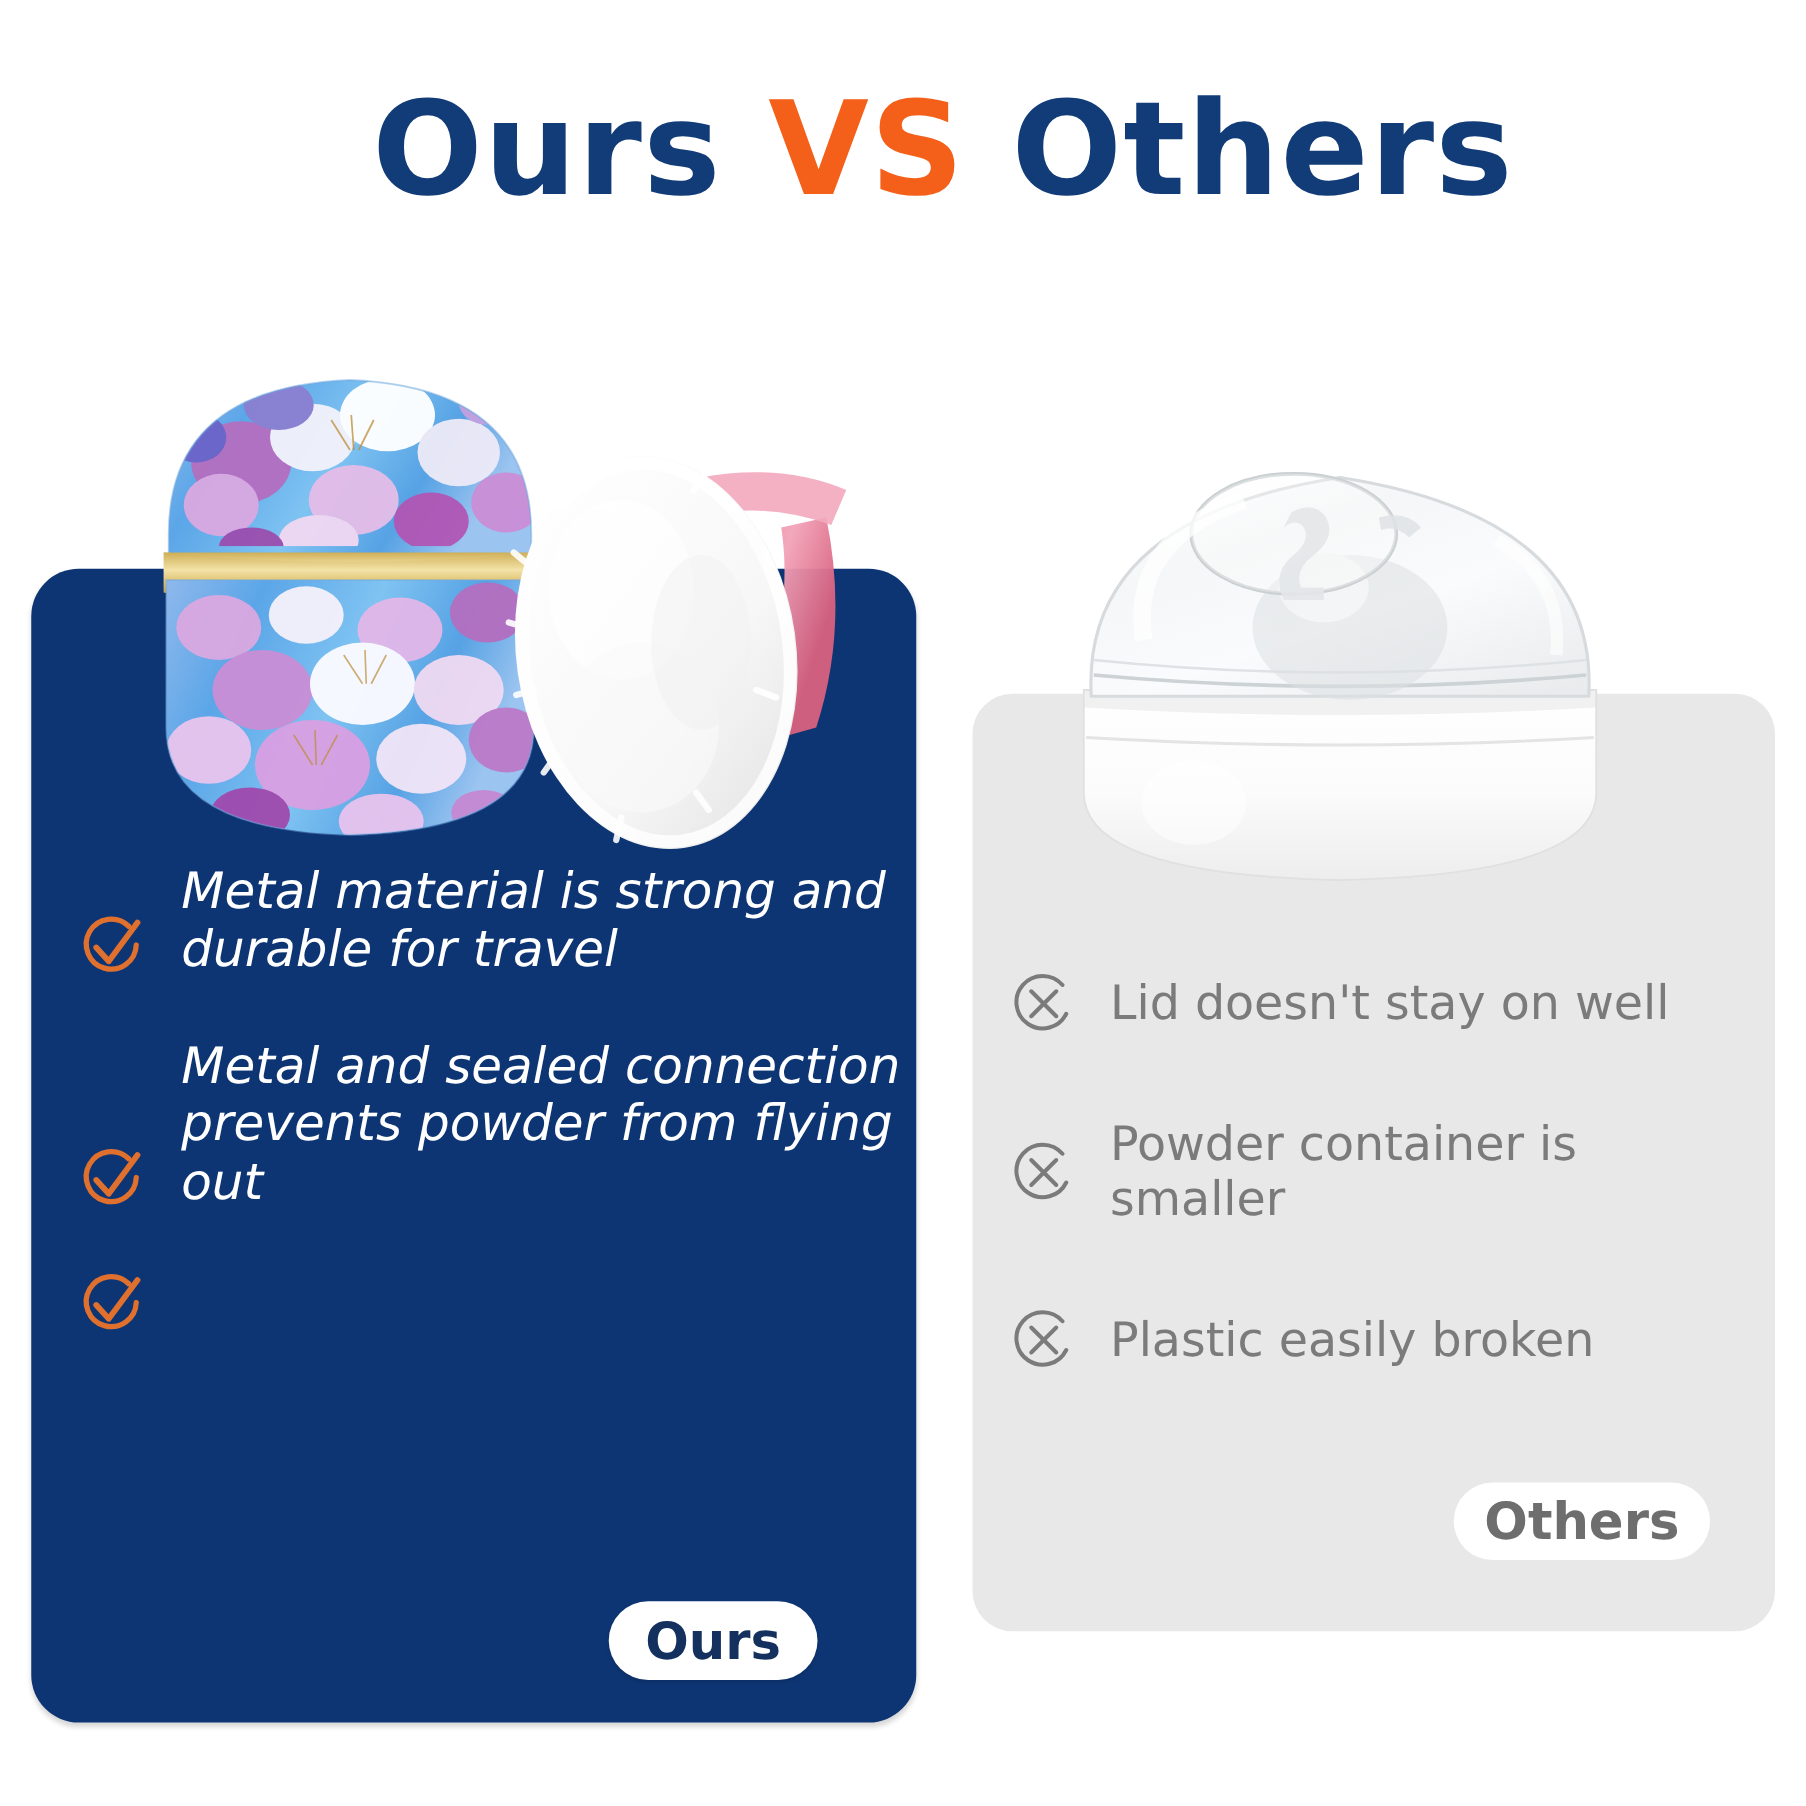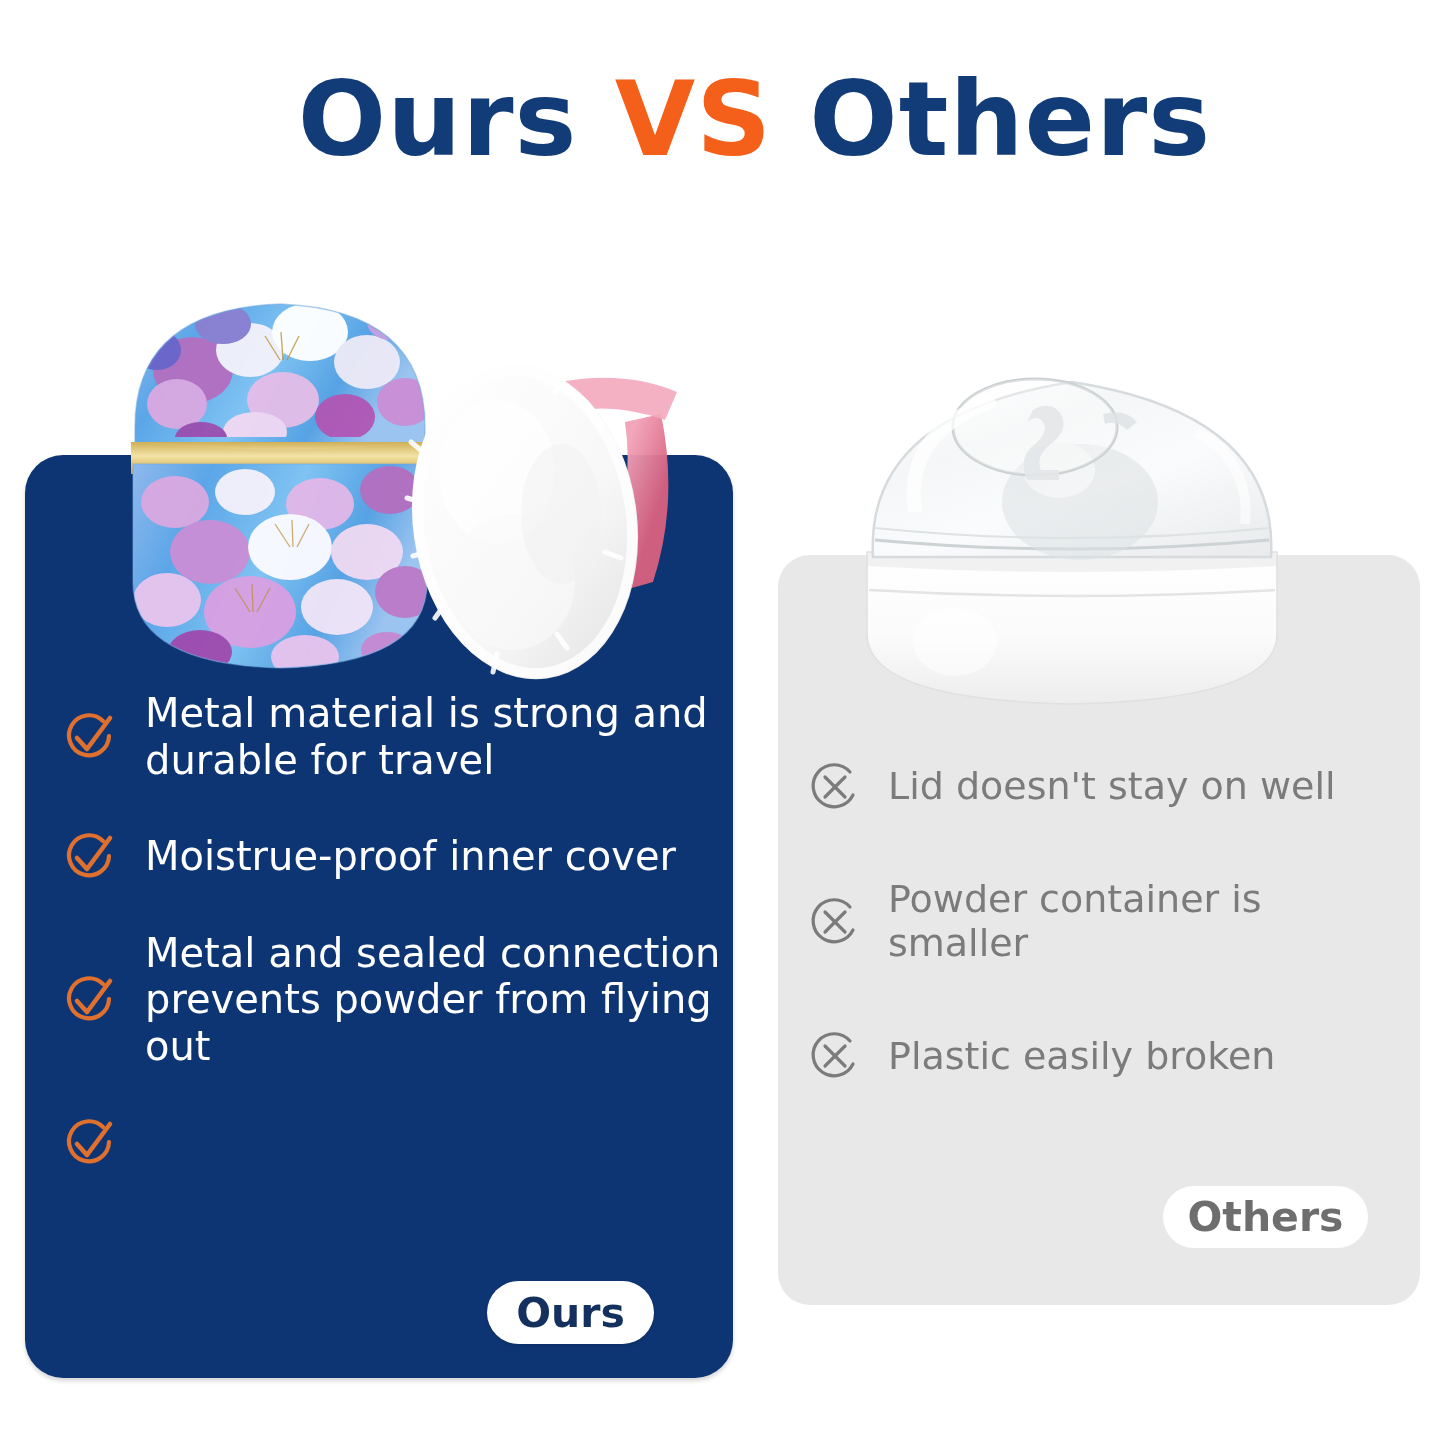--- a/index.html
+++ b/index.html
@@ -60,24 +60,25 @@
   #ours-list {
     position: absolute;
     left: 25px;
     top: 690px;
     width: 708px;
     padding: 0;
     margin: 0;
   }
   .feat-row {
     display: flex;
-    align-items: center;
+    align-items: flex-end;
     margin-bottom: 46px;
     padding-left: 38px;
     padding-right: 10px;
+    font-style: italic;
   }
   .feat-row:last-child { margin-bottom: 0; }
   .feat-icon {
     flex: 0 0 auto;
     width: 54px;
     height: 54px;
     margin-right: 28px;
   }
   .feat-text {
     color: #FFFFFF;
@@ -92,20 +93,21 @@
     left: 778px;
     top: 762px;
     width: 642px;
   }
   .con-row {
     display: flex;
     align-items: center;
     margin-bottom: 66px;
     padding-left: 32px;
     padding-right: 8px;
+    margin-top: 16px;
   }
   .con-row:last-child { margin-bottom: 0; }
   .con-icon {
     flex: 0 0 auto;
     width: 50px;
     height: 50px;
     margin-right: 28px;
   }
   .con-text {
     color: #7B7B7B;
@@ -330,29 +332,20 @@
   <div class="feat-row">
     <span class="feat-icon">
       <svg width="54" height="54" viewBox="0 0 54 54" xmlns="http://www.w3.org/2000/svg">
         <path d="M40 11 A20 20 0 1 0 46 26" fill="none" stroke="#E0702E" stroke-width="4.2" stroke-linecap="round"></path>
         <path d="M14 28 L24 39 L47 8" fill="none" stroke="#E0702E" stroke-width="4.6" stroke-linecap="round" stroke-linejoin="round"></path>
       </svg>
     </span>
     <span class="feat-text">Metal material is strong and durable for travel</span>
   </div>
 
-  <div class="feat-row">
-    <span class="feat-icon">
-      <svg width="54" height="54" viewBox="0 0 54 54" xmlns="http://www.w3.org/2000/svg">
-        <path d="M40 11 A20 20 0 1 0 46 26" fill="none" stroke="#E0702E" stroke-width="4.2" stroke-linecap="round"></path>
-        <path d="M14 28 L24 39 L47 8" fill="none" stroke="#E0702E" stroke-width="4.6" stroke-linecap="round" stroke-linejoin="round"></path>
-      </svg>
-    </span>
-    <span class="feat-text">Moistrue-proof inner cover</span>
-  </div>
 
   <div class="feat-row">
     <span class="feat-icon">
       <svg width="54" height="54" viewBox="0 0 54 54" xmlns="http://www.w3.org/2000/svg">
         <path d="M40 11 A20 20 0 1 0 46 26" fill="none" stroke="#E0702E" stroke-width="4.2" stroke-linecap="round"></path>
         <path d="M14 28 L24 39 L47 8" fill="none" stroke="#E0702E" stroke-width="4.6" stroke-linecap="round" stroke-linejoin="round"></path>
       </svg>
     </span>
     <span class="feat-text">Metal and sealed connection prevents powder from flying out</span>
   </div>

